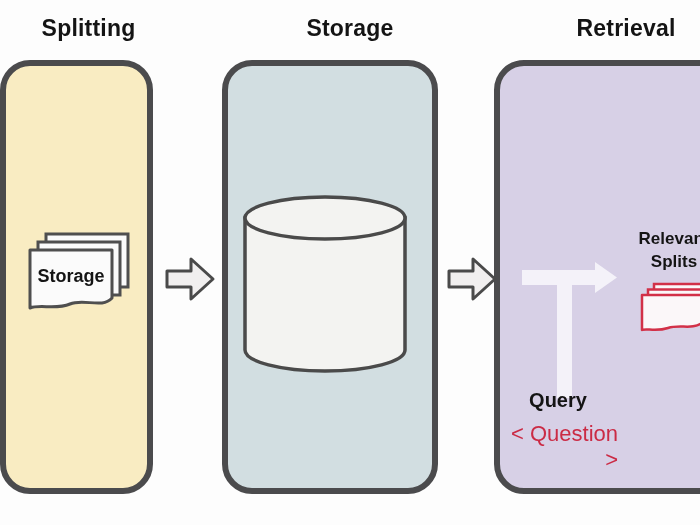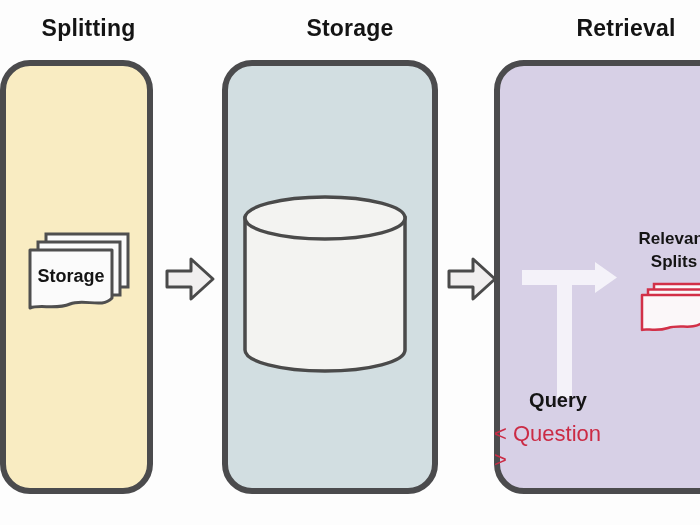--- a/index.html
+++ b/index.html
@@ -37,21 +37,21 @@
     position:absolute;
     font-weight:700;
     text-align:center;
     color:#141414;
   }
   #splits-label{left:30px;top:266px;width:82px;font-size:18px;}
   #vectorstore-label{left:240px;top:270px;width:170px;font-size:20px;}
   #query-label{left:518px;top:389px;width:80px;font-size:20px;}
   #question-label{
     position:absolute;left:494px;top:421px;width:124px;
-    font-size:22px;font-weight:400;text-align:left;color:#cb2b45;
+    font-size:22px;font-weight:400;text-align:right;color:#cb2b45;
   }
   #relevant-splits-label{
     position:absolute;left:637px;top:227px;width:74px;
     font-size:17px;font-weight:700;line-height:23px;text-align:center;color:#141414;
   }
 </style>
 </head>
 <body>
 
 <div id="screen">

